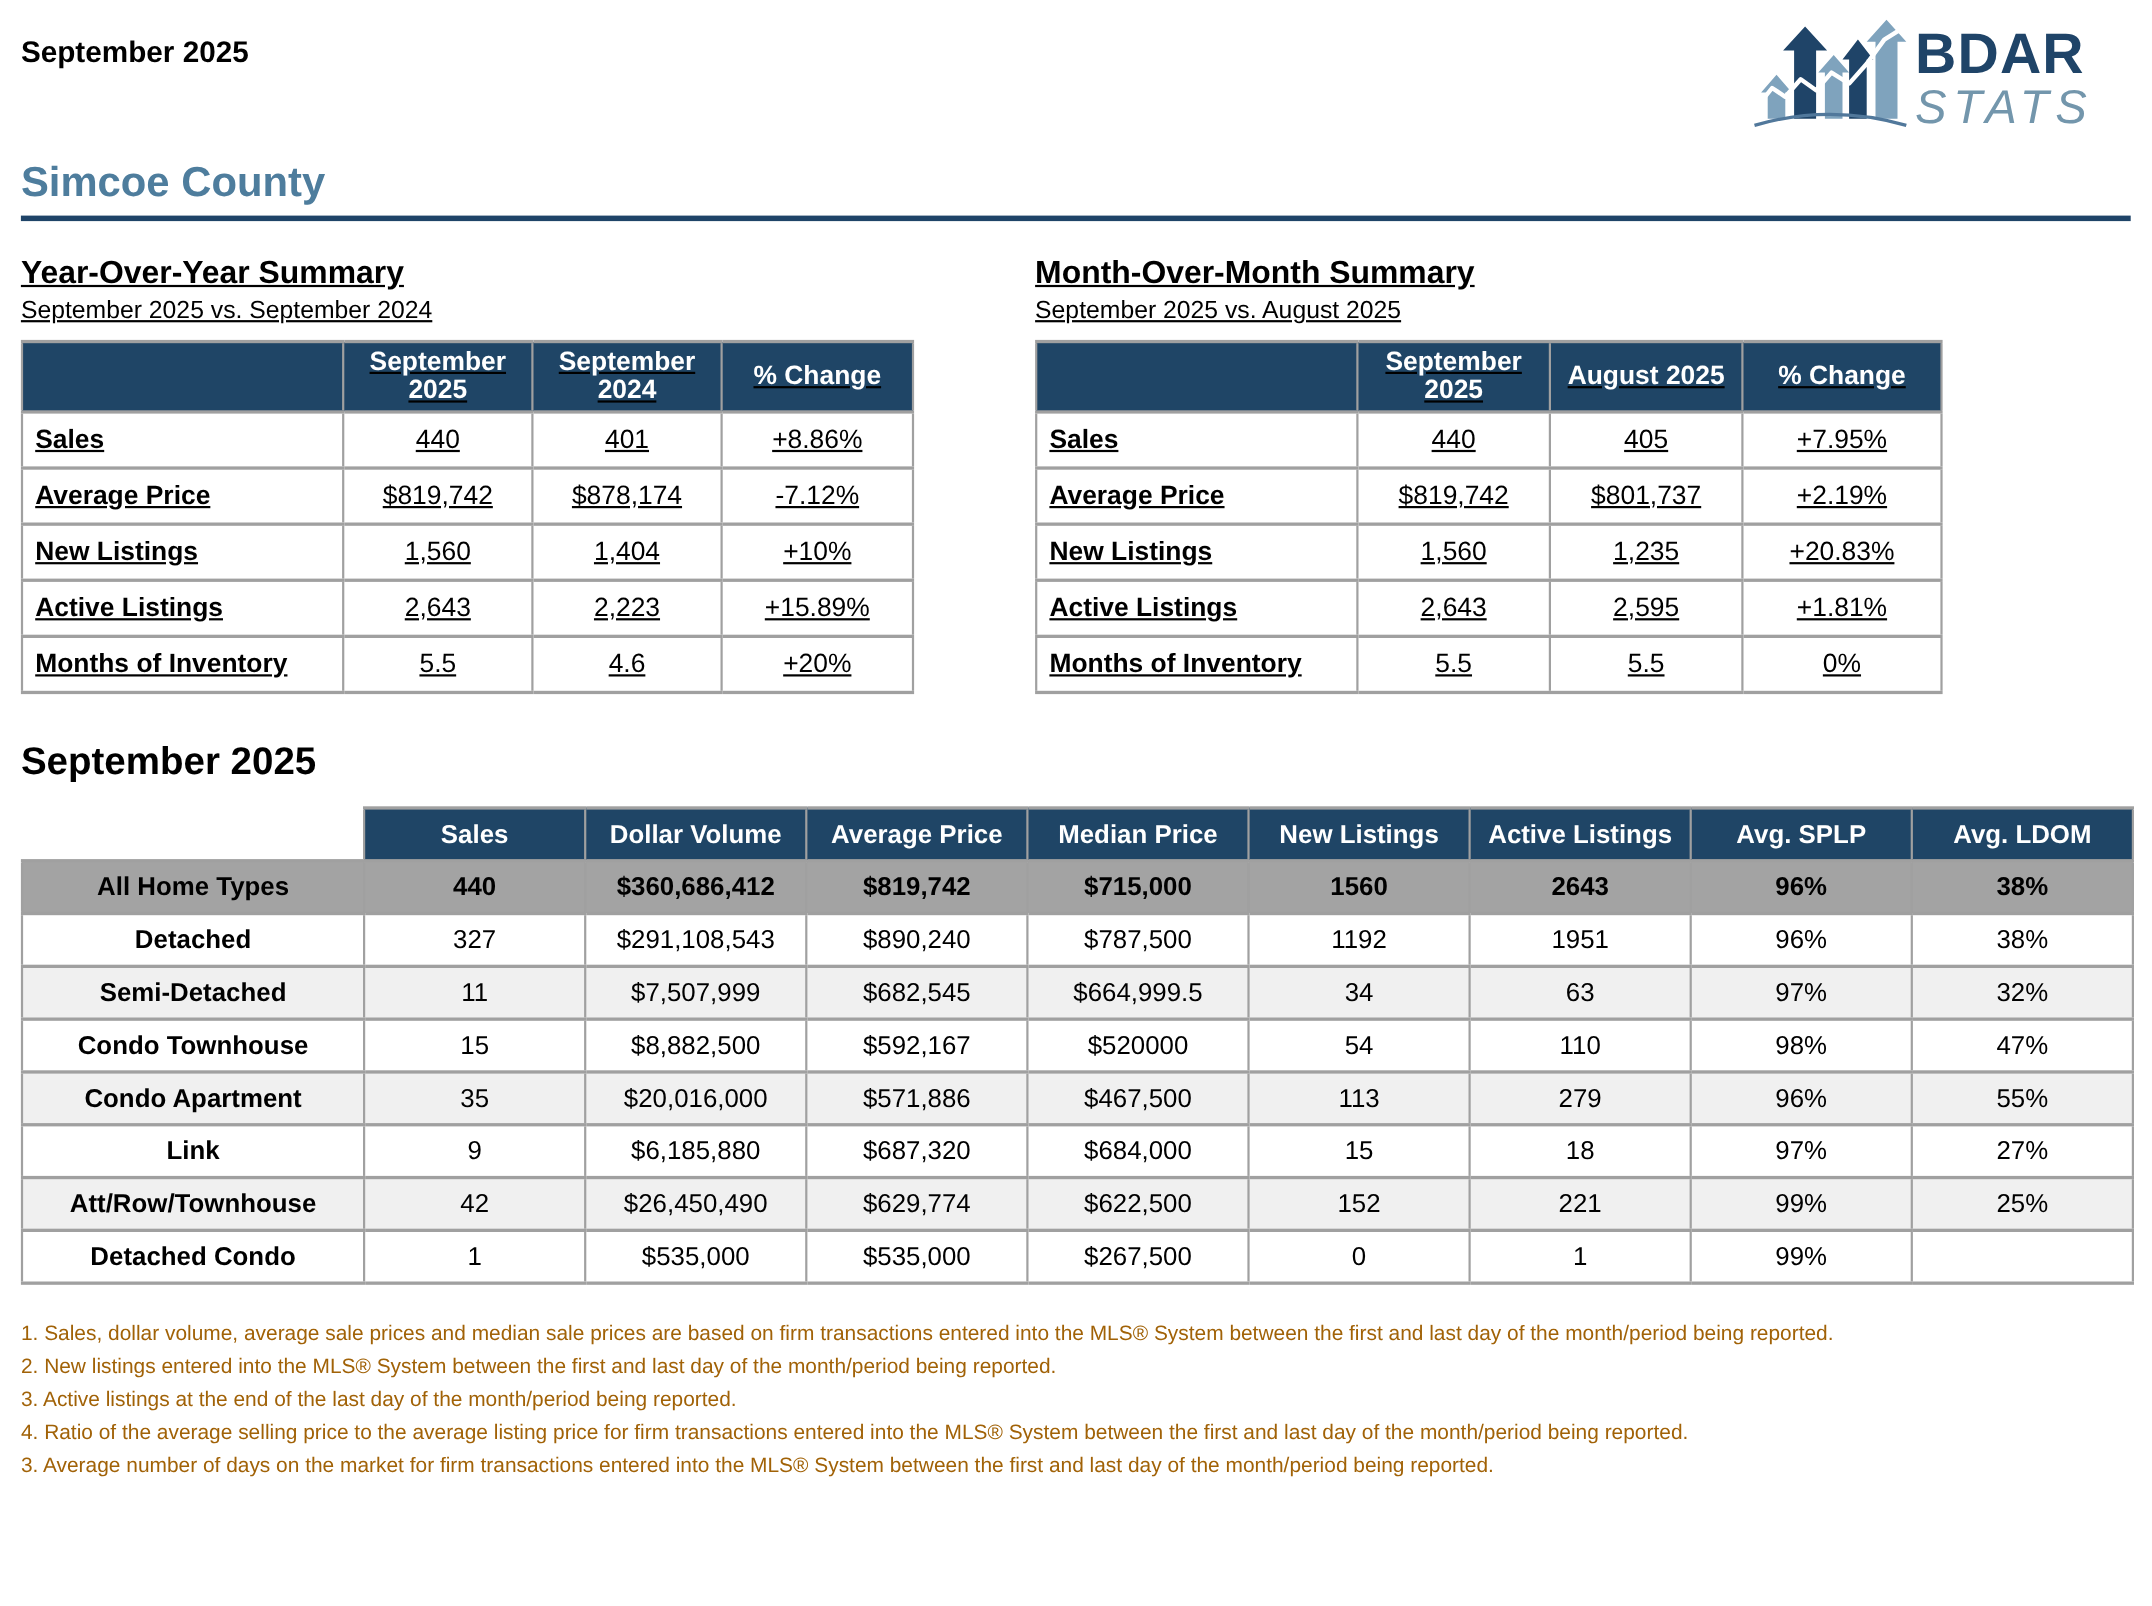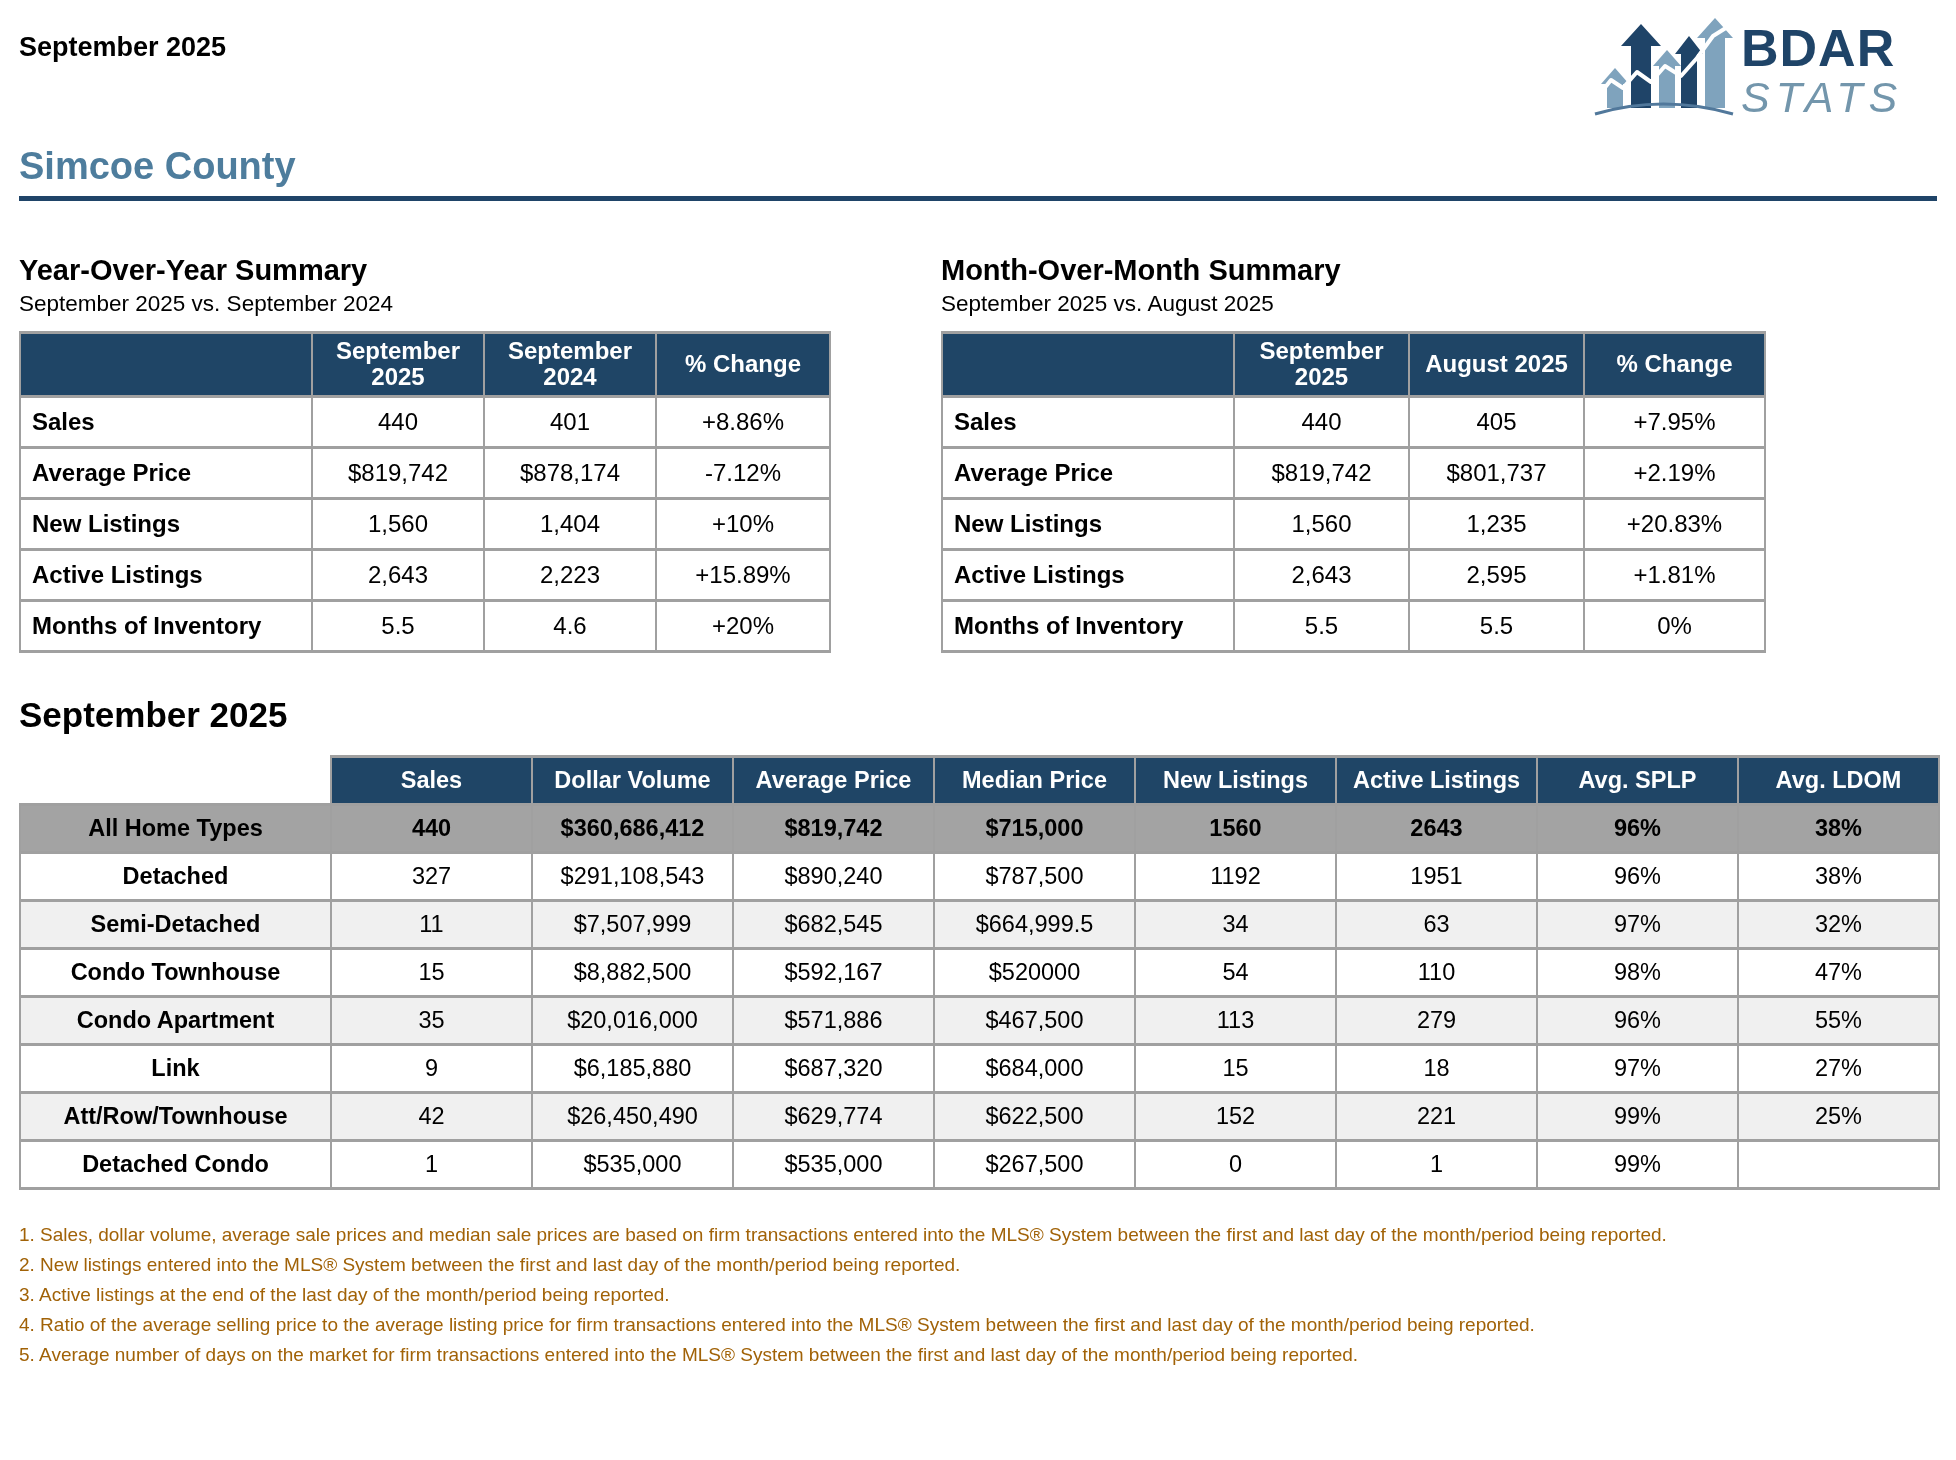--- a/index.html
+++ b/index.html
@@ -26,21 +26,21 @@
   
   .section-title {
     margin-top: 82px;
     font-size: 38px; font-weight: bold; color: #4E7D9D;
   }
   .section-divider {
     height: 5px; background: #1F4468; border: none; margin-top: 8px; width: 1918px;
   }
 
   
-  .summaries { display: flex; margin-top: 53px; }
+  .summaries { display: flex; margin-top: 31px; text-decoration: underline; }
   .summary-block h3 { font-size: 29px; font-weight: bold; color: #000; }
   .block-subtitle { font-size: 22.5px; color: #000; margin: 4px 0 14px 0; }
   .summary-block.yoy { width: 810px; }
   .summary-block.mom { width: 772px; margin-left: 112px; }
 
   table { border-collapse: collapse; table-layout: fixed; }
   .summary-table { width: 100%; font-size: 24px; }
   .summary-table th, .summary-table td {
     border: 2px solid #A0A0A0; border-top-width: 3px; border-bottom-width: 3px;
     padding: 10px 6px; text-align: center; vertical-align: middle;
@@ -324,16 +324,16 @@
           <td></td>
         </tr>
       </tbody>
   </table>
 
   <div class="footnotes">
       <div>1. Sales, dollar volume, average sale prices and median sale prices are based on firm transactions entered into the MLS® System between the first and last day of the month/period being reported.</div>
       <div>2. New listings entered into the MLS® System between the first and last day of the month/period being reported.</div>
       <div>3. Active listings at the end of the last day of the month/period being reported.</div>
       <div>4. Ratio of the average selling price to the average listing price for firm transactions entered into the MLS® System between the first and last day of the month/period being reported.</div>
-      <div>5. Average number of days on the market for firm transactions entered into the MLS® System between the first and last day of the month/period being reported.</div>
+      <div>3. Average number of days on the market for firm transactions entered into the MLS® System between the first and last day of the month/period being reported.</div>
     </div>
 
 </div>
 
 </body></html>

